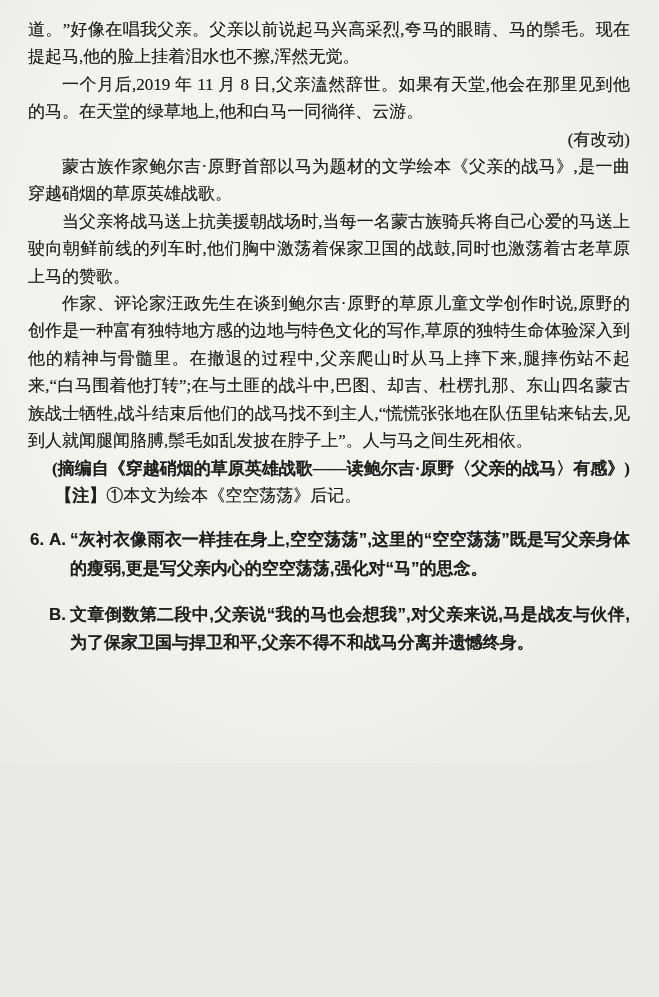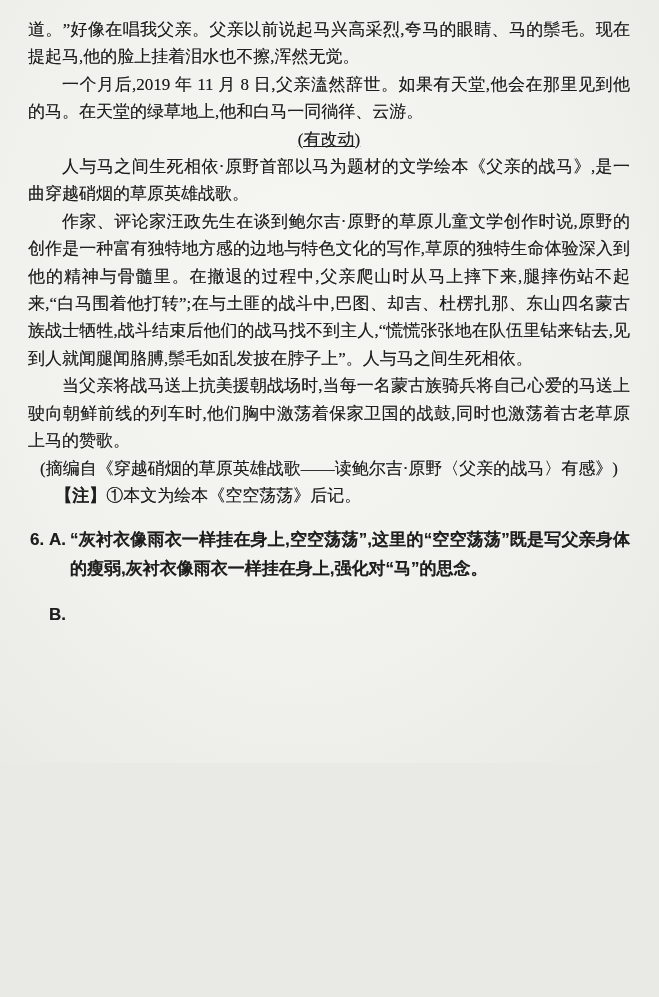--- a/index.html
+++ b/index.html
@@ -28,33 +28,33 @@
     text-align: justify;
     text-shadow: 0 0 0.6px rgba(25,25,25,0.55);
   }
   .doc p {
     margin: 0;
   }
   .indent {
     text-indent: 2em;
   }
   .attribution {
-    text-align: center;
+    text-align: right;
     margin-top: 1px;
-    text-decoration: underline;
   }
   .section-heading {
     font-family: "Liberation Sans", "DejaVu Sans", sans-serif;
     font-weight: 700;
     text-indent: 2em;
     margin-top: 6px !important;
     letter-spacing: 0.5px;
   }
   .source-line {
-    text-align: center;
+    text-align: right;
+    font-weight: bold;
   }
   .note-line {
     text-indent: 1.6em;
   }
   .note-label {
     font-family: "Liberation Sans", "DejaVu Sans", sans-serif;
     font-weight: 700;
   }
   .question-block {
     font-family: "Liberation Sans", "DejaVu Sans", sans-serif;
@@ -89,29 +89,29 @@
 <body>
 
 <div class="page">
 
   <div class="doc">
 
     <p>道。”好像在唱我父亲。父亲以前说起马兴高采烈,夸马的眼睛、马的鬃毛。现在提起马,他的脸上挂着泪水也不擦,浑然无觉。</p>
     <p class="indent">一个月后,2019 年 11 月 8 日,父亲溘然辞世。如果有天堂,他会在那里见到他的马。在天堂的绿草地上,他和白马一同徜徉、云游。</p>
     <p class="attribution">(有改动)</p>
 
-    <p class="indent">人与马之间生死相依·原野首部以马为题材的文学绘本《父亲的战马》,是一曲穿越硝烟的草原英雄战歌。</p>
+    <p class="indent">蒙古族作家鲍尔吉·原野首部以马为题材的文学绘本《父亲的战马》,是一曲穿越硝烟的草原英雄战歌。</p>
+    <p class="indent">当父亲将战马送上抗美援朝战场时,当每一名蒙古族骑兵将自己心爱的马送上驶向朝鲜前线的列车时,他们胸中激荡着保家卫国的战鼓,同时也激荡着古老草原上马的赞歌。</p>
     <p class="indent">作家、评论家汪政先生在谈到鲍尔吉·原野的草原儿童文学创作时说,原野的创作是一种富有独特地方感的边地与特色文化的写作,草原的独特生命体验深入到他的精神与骨髓里。在撤退的过程中,父亲爬山时从马上摔下来,腿摔伤站不起来,“白马围着他打转”;在与土匪的战斗中,巴图、却吉、杜楞扎那、东山四名蒙古族战士牺牲,战斗结束后他们的战马找不到主人,“慌慌张张地在队伍里钻来钻去,见到人就闻腿闻胳膊,鬃毛如乱发披在脖子上”。人与马之间生死相依。</p>
-    <p class="indent">当父亲将战马送上抗美援朝战场时,当每一名蒙古族骑兵将自己心爱的马送上驶向朝鲜前线的列车时,他们胸中激荡着保家卫国的战鼓,同时也激荡着古老草原上马的赞歌。</p>
     <p class="source-line">(摘编自《穿越硝烟的草原英雄战歌——读鲍尔吉·原野〈父亲的战马〉有感》)</p>
     <p class="note-line"><span class="note-label">【注】</span><span>①本文为绘本《空空荡荡》后记。</span></p>
   </div>
 
   <div class="question-block">
     <p class="stem"><span class="q-number">6.</span></p>
 
-    <p class="option"><span class="option-label">A.</span><span>“灰衬衣像雨衣一样挂在身上,空空荡荡”,这里的“空空荡荡”既是写父亲身体的瘦弱,灰衬衣像雨衣一样挂在身上,强化对“马”的思念。</span></p>
+    <p class="option"><span class="option-label">A.</span><span>“灰衬衣像雨衣一样挂在身上,空空荡荡”,这里的“空空荡荡”既是写父亲身体的瘦弱,更是写父亲内心的空空荡荡,强化对“马”的思念。</span></p>
 
-    <p class="option"><span class="option-label">B.</span></p>
+    <p class="option"><span class="option-label">B.</span><span>文章倒数第二段中,父亲说“我的马也会想我”,对父亲来说,马是战友与伙伴,为了保家卫国与捍卫和平,父亲不得不和战马分离并遗憾终身。</span></p>
 
   </div>
 
 </div>
 
 </body></html>

